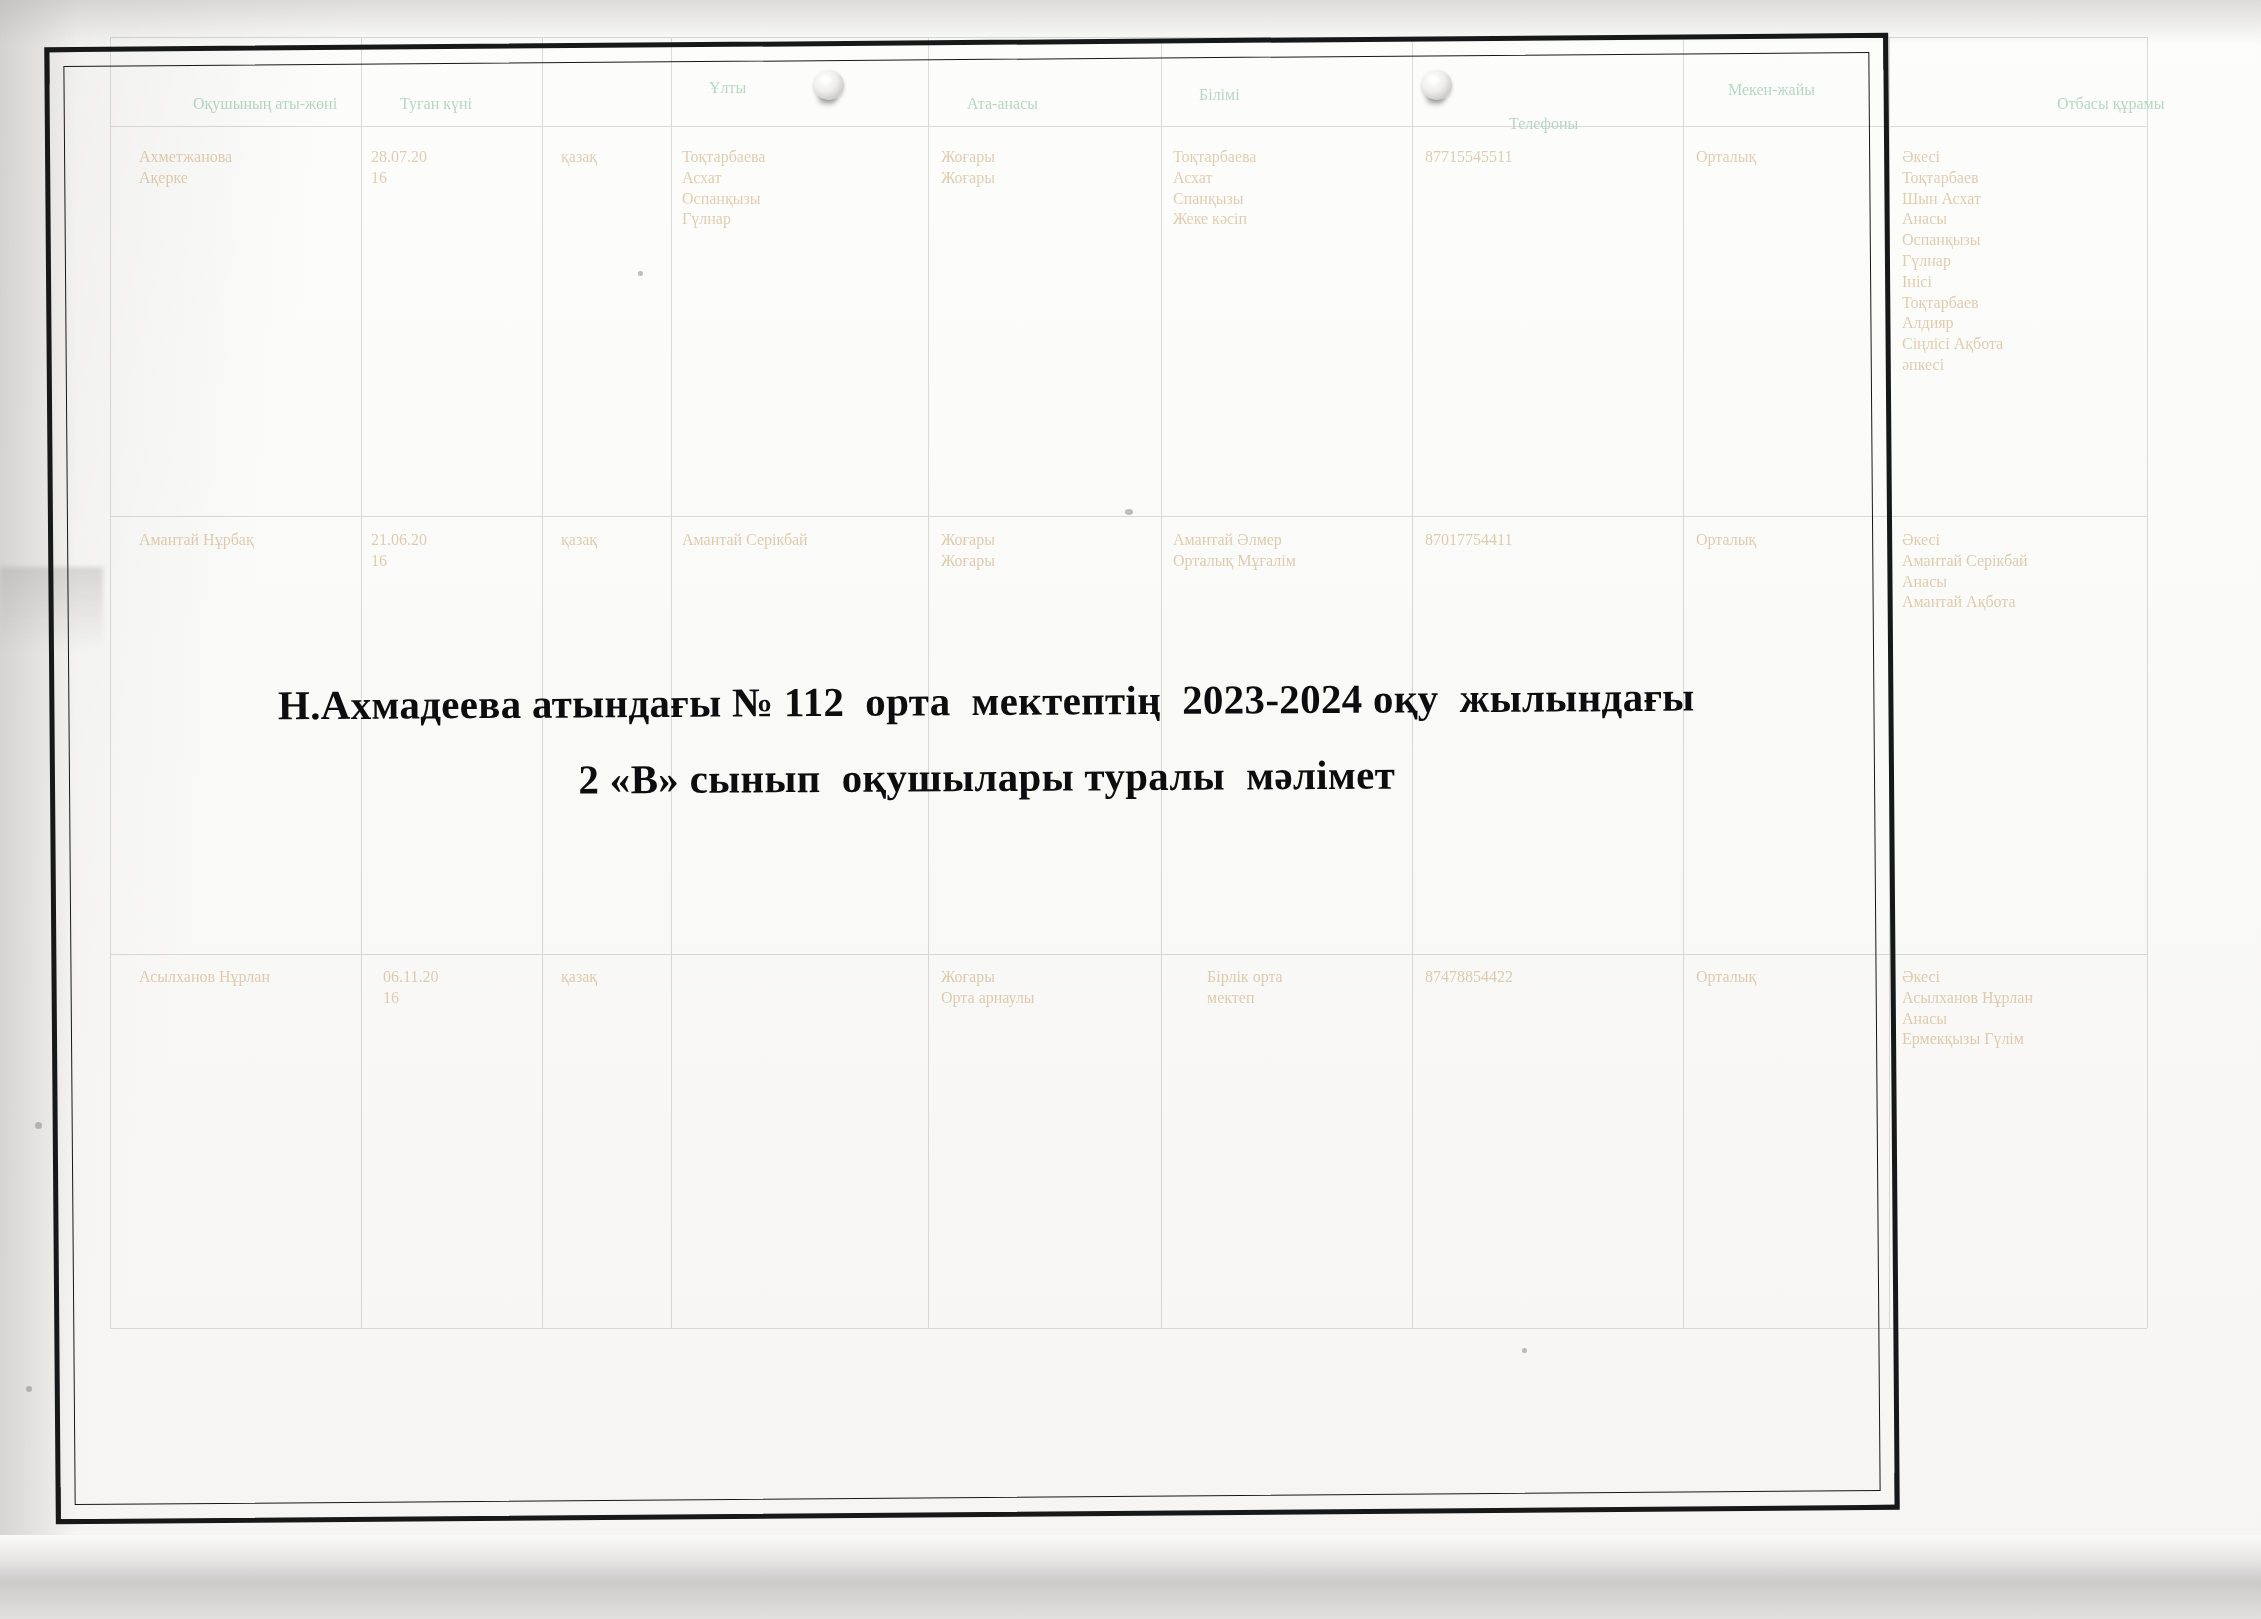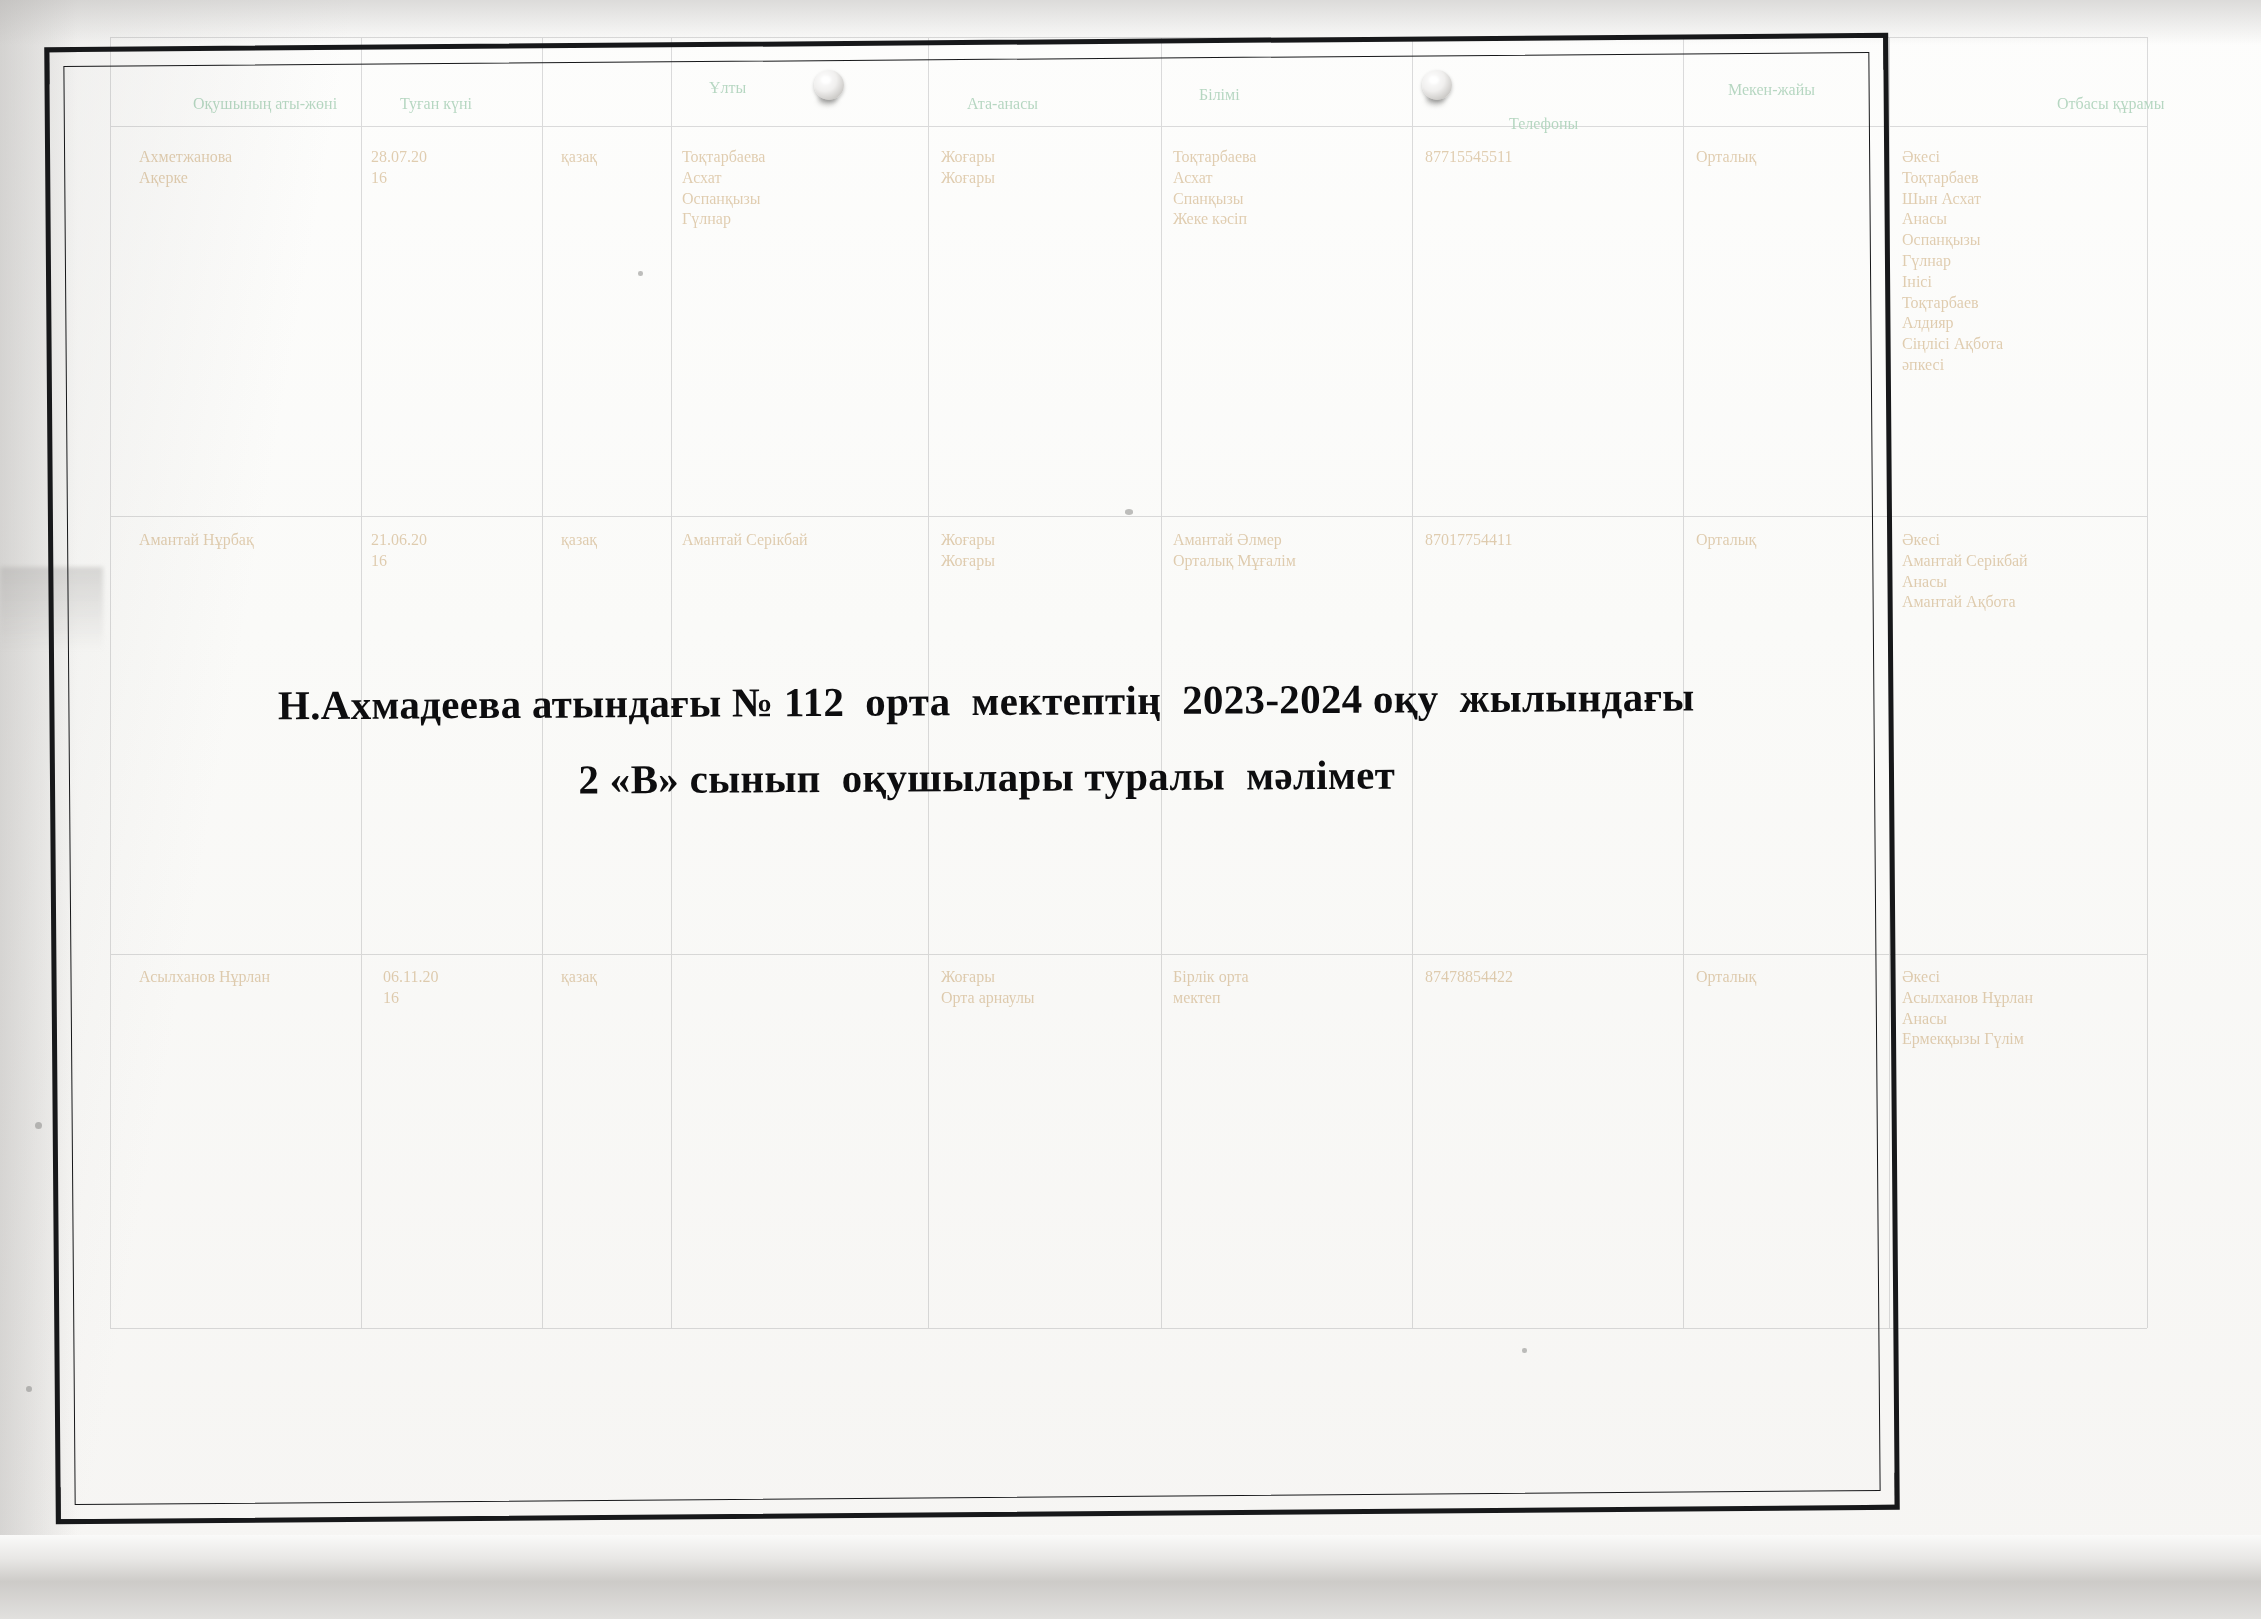--- a/index.html
+++ b/index.html
@@ -249,21 +249,21 @@
 Амантай Серікбай
 Анасы
 Амантай Ақбота</div>
 
     <div class="gtext" style="left:139px; top:967px; width:213px;">Асылханов Нұрлан</div>
     <div class="gtext" style="left:383px; top:967px; width:161px;">06.11.20
 16</div>
     <div class="gtext" style="left:561px; top:967px; width:97px;">қазақ</div>
     <div class="gtext" style="left:941px; top:967px; width:206px;">Жоғары
 Орта арнаулы</div>
-    <div class="gtext" style="left:1173px; top:967px; width:226px;">Бірлік орта
+    <div class="gtext" style="left:1207px; top:967px; width:226px;">Бірлік орта
 мектеп</div>
     <div class="gtext" style="left:1425px; top:967px; width:245px;">87478854422</div>
     <div class="gtext" style="left:1696px; top:967px; width:181px;">Орталық</div>
     <div class="gtext" style="left:1902px; top:967px; width:239px;">Әкесі
 Асылханов Нұрлан
 Анасы
 Ермекқызы Гүлім</div>
   </div>
 
   <div class="frame-outer">

